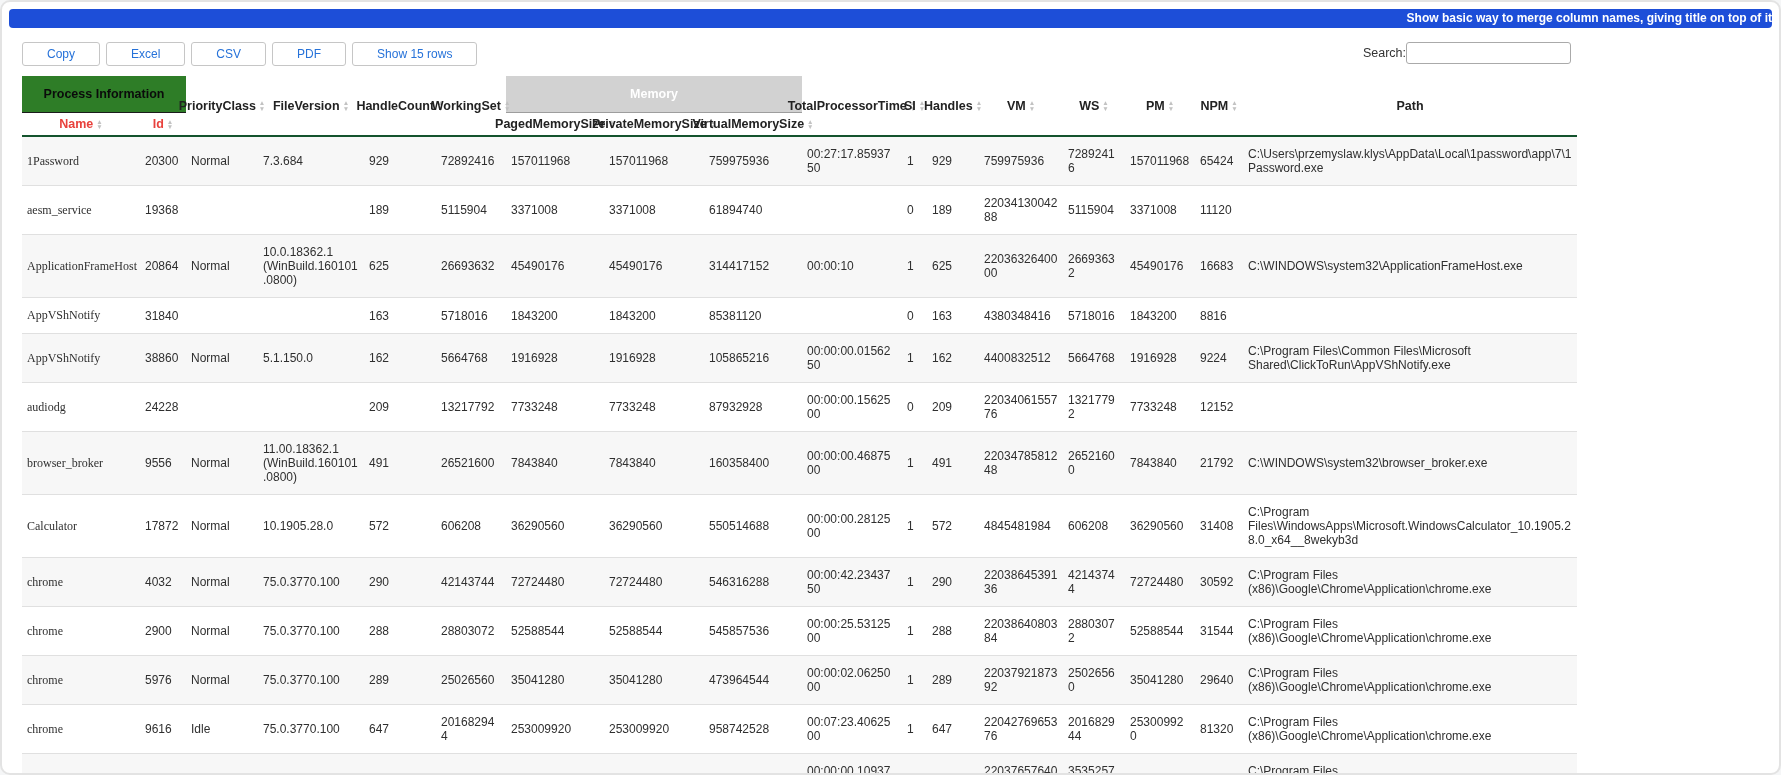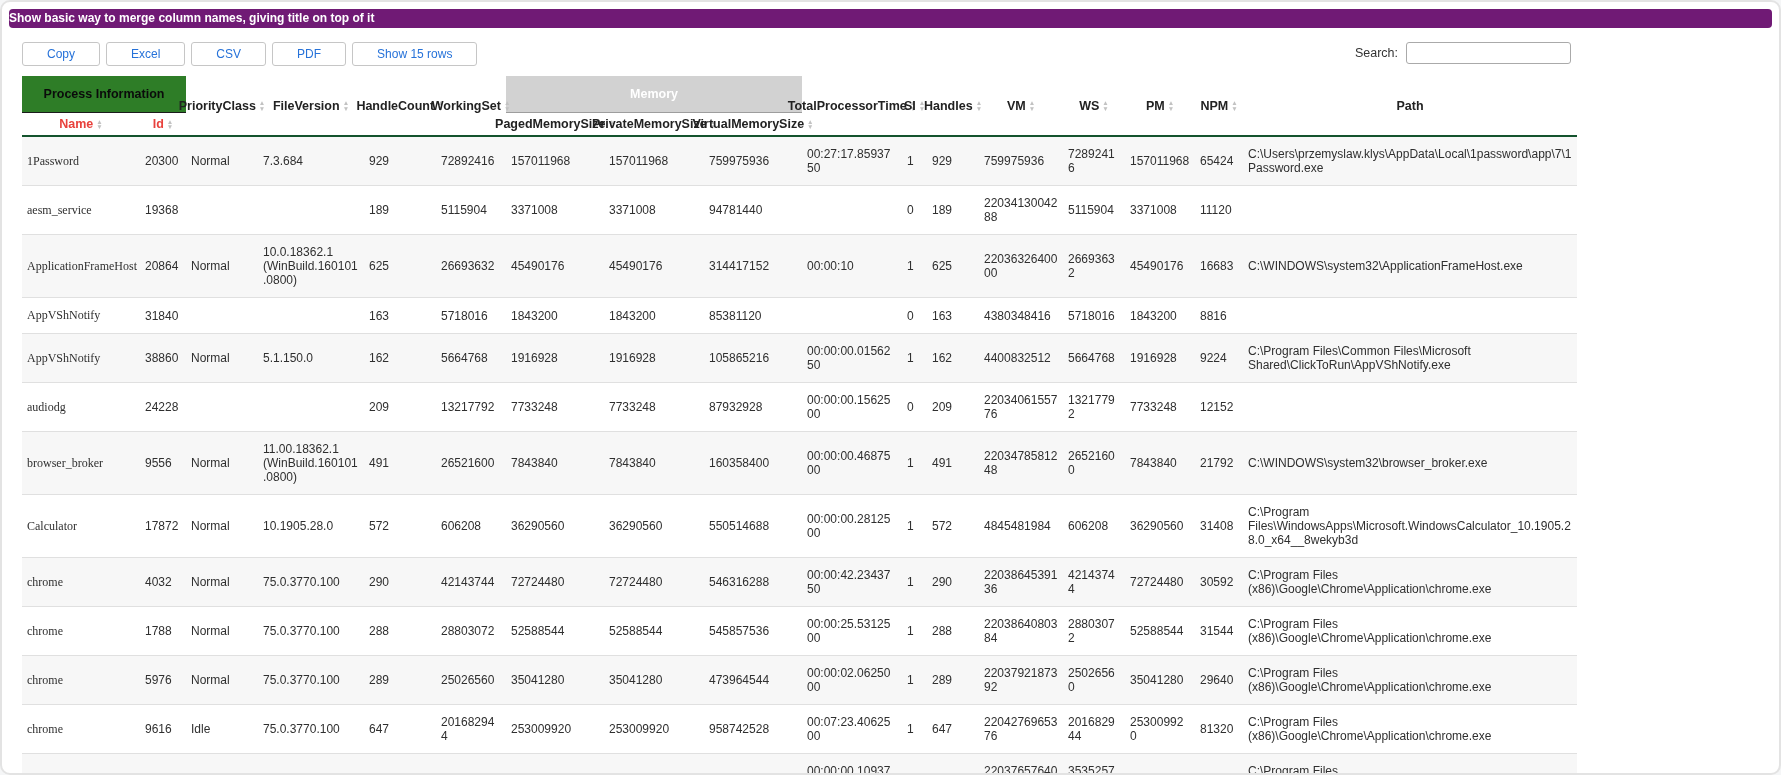--- a/index.html
+++ b/index.html
@@ -2,31 +2,31 @@
 <html><head>
 <meta charset="utf-8">
 <style>
   * { box-sizing: border-box; }
   html,body { margin:0; padding:0; background:#f5f6f7; font-family:"Liberation Sans", sans-serif; }
   .panel {
     width:1781px; height:775px; background:#fff;
     border:2px solid #e3e3e3; border-radius:10px; padding:7px 7px; overflow:hidden;
   }
   .title-bar {
-    height:19px; line-height:19px; background:#701a75; border-radius:4px;
-    color:#fff; font-weight:bold; font-size:12px; text-align:left;
+    height:19px; line-height:19px; background:#1d4ed8; border-radius:4px;
+    color:#fff; font-weight:bold; font-size:12px; text-align:right;
   }
   .content { padding:14px 13px 0 13px; width:1575px; }
   .toolbar { display:flex; align-items:flex-start; justify-content:space-between; margin-bottom:10px; }
   .dt-buttons { display:flex; gap:6px; }
   .dt-btn {
     background:#fff; border:1px solid #c6c6c6; border-radius:3px; color:#2672d9;
     font-size:12px; padding:4px 24px; cursor:pointer; font-family:"Liberation Sans", sans-serif;
   }
-  .search-wrap { display:flex; align-items:center; gap:8px; font-size:12.5px; color:#333; }
+  .search-wrap { display:flex; align-items:center; gap:0; font-size:12.5px; color:#333; }
   .search-wrap input {
     width:165px; height:22px; border:1px solid #aaa; border-radius:3px; padding:2px 5px;
     font-family:"Liberation Sans", sans-serif; font-size:12px;
   }
   table.proc { border-collapse:collapse; table-layout:fixed; width:1555px; border-bottom:1px solid #383838; }
   thead th { font-size:12.5px; font-weight:bold; color:#222; padding:4px 4px; vertical-align:middle; border-bottom:2px solid #14532d; }
   th .hwrap { display:flex; align-items:center; justify-content:center; gap:3px; }
   th.group-green { background:#2e7d27; color:#0b0b0b; border-bottom:1px solid #1b1b1b; padding:11px 4px; }
   th.group-gray  { background:#d2d2d2; color:#fff; border-bottom:1px solid #9d9d9d; padding:5px 4px; }
   th.sub-red { color:#e8413c; }
@@ -265,21 +265,21 @@
           </tr>
           <tr>
             <td class="c-name">aesm_service</td>
             <td class="c-id">19368</td>
             <td></td>
             <td></td>
             <td>189</td>
             <td>5115904</td>
             <td>3371008</td>
             <td>3371008</td>
-            <td>94781440</td>
+            <td>61894740</td>
             <td></td>
             <td class="c-si">0</td>
             <td>189</td>
             <td>2203413004288</td>
             <td>5115904</td>
             <td>3371008</td>
             <td>11120</td>
             <td class="c-path"></td>
           </tr>
           <tr>
@@ -410,21 +410,21 @@
             <td class="c-si">1</td>
             <td>290</td>
             <td>2203864539136</td>
             <td>42143744</td>
             <td>72724480</td>
             <td>30592</td>
             <td class="c-path">C:\Program Files (x86)\Google\Chrome\Application\chrome.exe</td>
           </tr>
           <tr>
             <td class="c-name">chrome</td>
-            <td class="c-id">1788</td>
+            <td class="c-id">2900</td>
             <td>Normal</td>
             <td>75.0.3770.100</td>
             <td>288</td>
             <td>28803072</td>
             <td>52588544</td>
             <td>52588544</td>
             <td>545857536</td>
             <td>00:00:25.5312500</td>
             <td class="c-si">1</td>
             <td>288</td>

